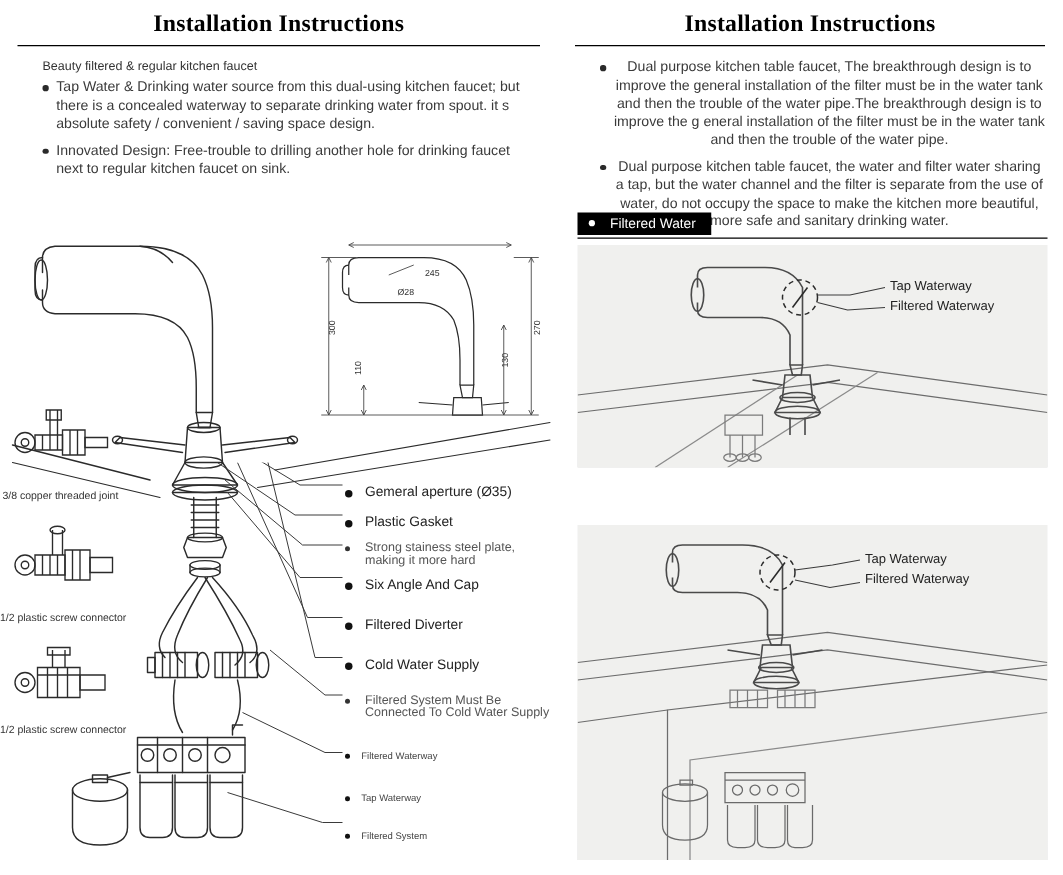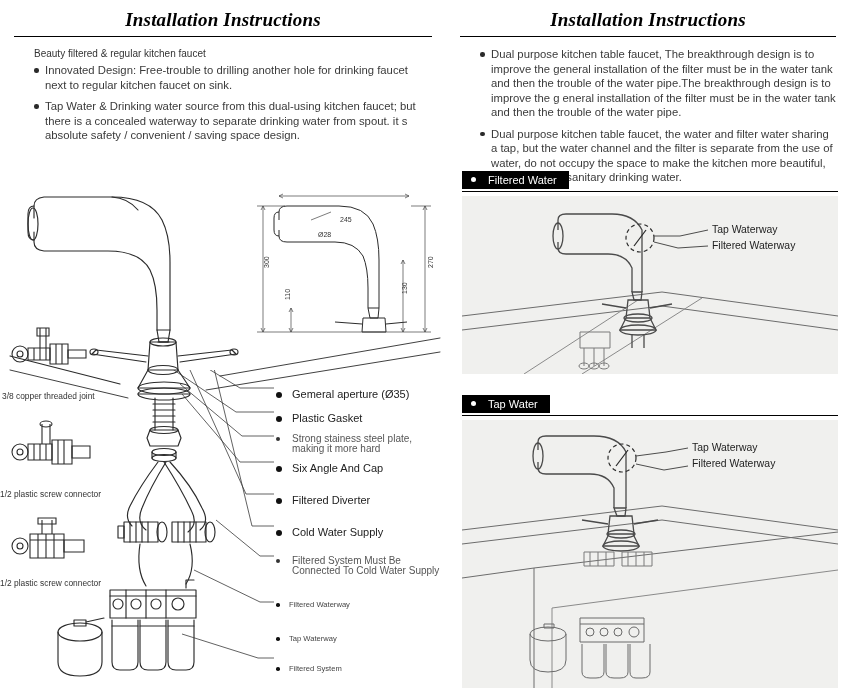--- a/index.html
+++ b/index.html
@@ -36,21 +36,20 @@
     z-index: 30;
   }
   .title {
     text-align: center;
     font-family: "Liberation Serif", serif;
     font-weight: bold;
     font-size: 19px;
     letter-spacing: 0.2px;
     margin: 9px 0 0 0;
     color: #000;
-    font-style: italic;
   }
   .title-rule {
     border-bottom: 1.6px solid #000;
     margin: 5px 14px 0 14px;
   }
   .subhead {
     font-size: 10px;
     color: #333;
     margin: 11px 0 4px 34px;
     font-family: "Liberation Sans", sans-serif;
@@ -74,20 +73,21 @@
     left: 0; top: 5px;
     width: 4.5px; height: 4.5px;
     border-radius: 50%;
     background: #2a2a2a;
   }
   .right-bullets li {
     margin-left: 16px;
     margin-right: 8px;
     font-size: 10.4px;
     line-height: 12.6px;
+    text-align: center;
   }
   
   .pill {
     display: inline-flex;
     align-items: center;
     gap: 12px;
     background: #000;
     color: #fff;
     font-size: 11px;
     padding: 3px 12px 3px 9px;
@@ -174,22 +174,22 @@
 <div class="page">
 
   <div class="panel panel-left">
 
     <div class="title">Installation Instructions</div>
     <div class="title-rule"></div>
 
     <div class="subhead">Beauty filtered &amp; regular kitchen faucet</div>
 
     <ul class="bullets">
+      <li>Tap Water &amp; Drinking water source from this dual-using kitchen faucet; but there is a concealed waterway to separate drinking water from spout. it s absolute safety / convenient / saving space design.</li>
       <li>Innovated Design: Free-trouble to drilling another hole for drinking faucet next to regular kitchen faucet on sink.</li>
-      <li>Tap Water &amp; Drinking water source from this dual-using kitchen faucet; but there is a concealed waterway to separate drinking water from spout. it s absolute safety / convenient / saving space design.</li>
     </ul>
 
     <svg class="abs" style="left:0; top:170px;" width="446" height="530" viewBox="0 0 446 530">
       <g fill="none" stroke="#2b2b2b" stroke-width="1.15" stroke-linecap="round" stroke-linejoin="round">
 
         <path d="M34 48 L34 36 Q34 28 44 27 L112 27 Q150 27 162 50 Q170 66 170 92 L170 160"></path>
         <path d="M34 62 L34 72 Q34 80 44 81 L108 81 Q140 81 150 100 Q157 114 157 140 L157 160"></path>
         <path d="M34 36 Q28 36 28 44 L28 62 Q28 70 34 70"></path>
         <ellipse cx="33" cy="54" rx="5" ry="16"></ellipse>
         <path d="M112 27 Q128 28 138 40"></path>
@@ -434,27 +434,20 @@
           <path d="M122 152 L122 170 M132 152 L132 170 M142 152 L142 170"></path>
           <ellipse cx="122" cy="170" rx="5" ry="3"></ellipse>
           <ellipse cx="132" cy="170" rx="5" ry="3"></ellipse>
           <ellipse cx="142" cy="170" rx="5" ry="3"></ellipse>
         </g>
       </svg>
       <div class="rightlabel" style="left:250px; top:28px;">Tap Waterway</div>
       <div class="rightlabel" style="left:250px; top:44px;">Filtered Waterway</div>
     </div>
 
-    <div class="abs" style="left:16px; top:392px; width:376px;">
-      <div class="pill">
-        <span class="dot"></span>
-        <span>Tap Water</span>
-      </div>
-      <div class="section-rule"></div>
-    </div>
 
     <div class="photo abs" style="left:16px; top:420px; width:376px; height:268px;">
       <svg width="376" height="268" viewBox="0 0 376 268">
         <rect x="0" y="0" width="376" height="268" fill="#f0f0ee"></rect>
 
         <g fill="none" stroke="#6c6c6c" stroke-width="1">
           <path d="M0 110 L200 86 L376 110"></path>
           <path d="M0 124 L200 100 L376 124"></path>
           <path d="M72 268 L72 148 L376 112"></path>
           <path d="M72 148 L0 158"></path>

